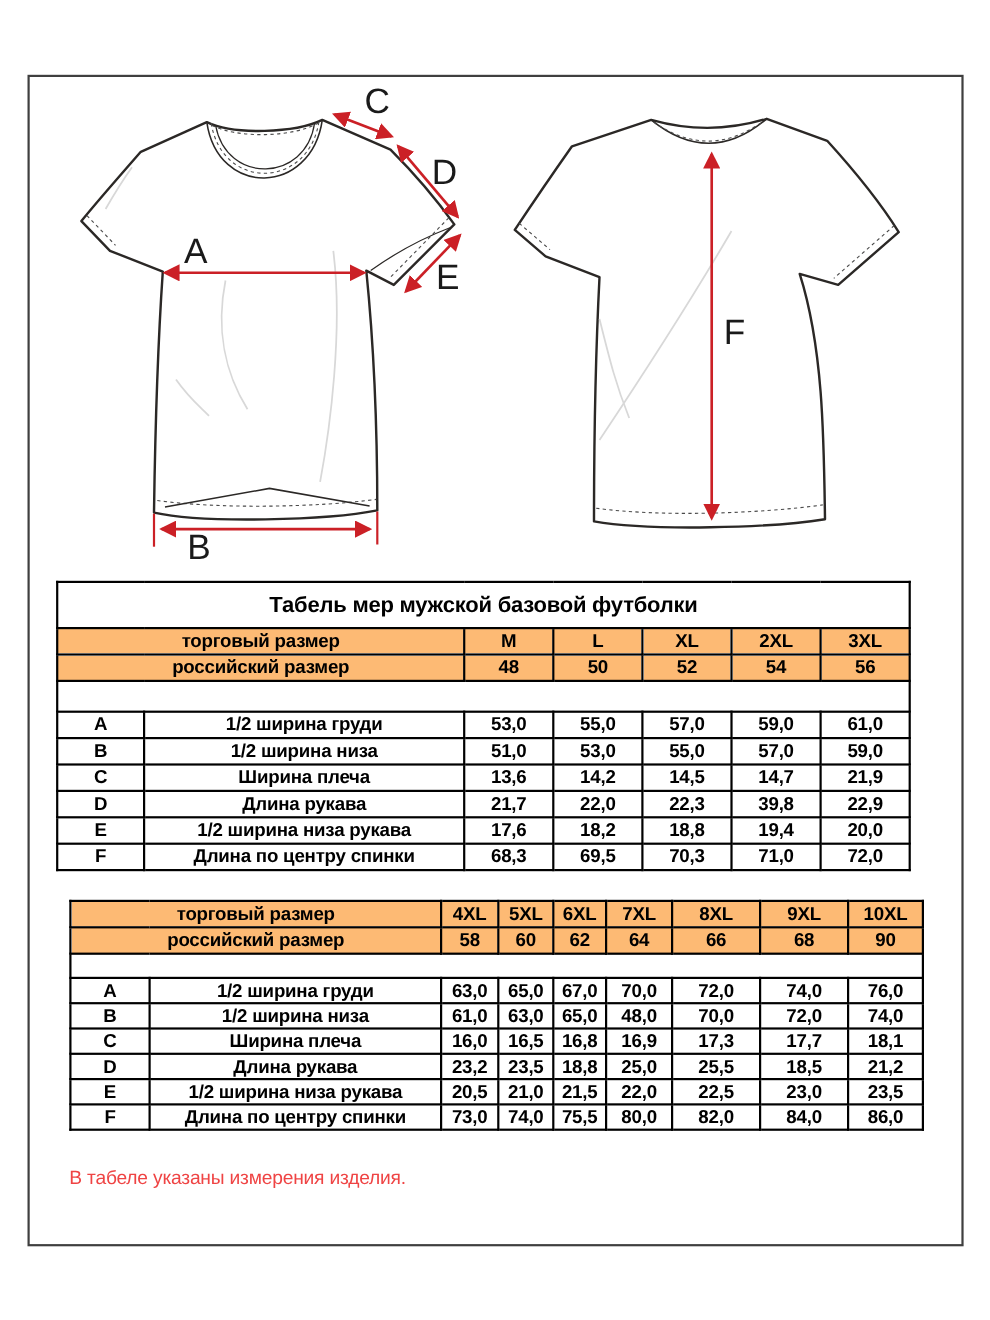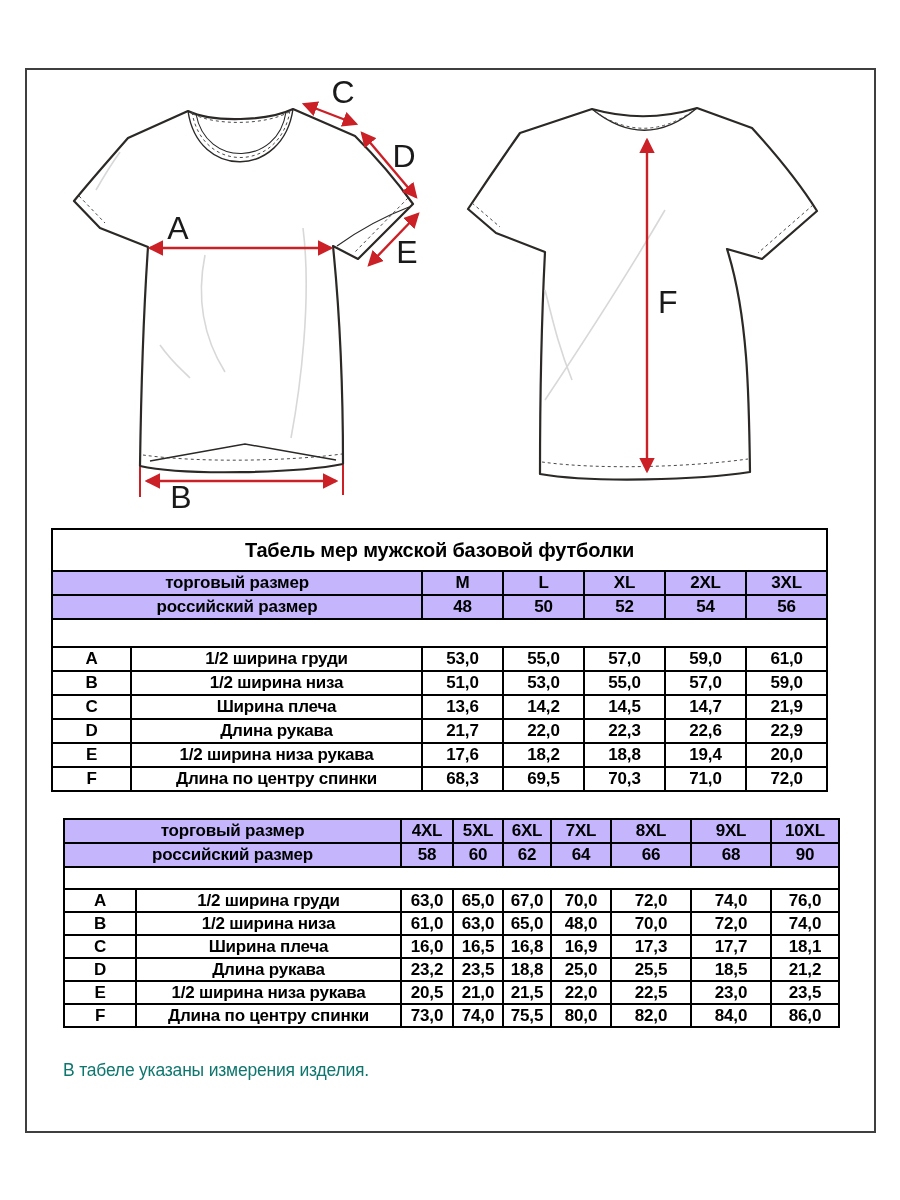--- a/index.html
+++ b/index.html
@@ -13,29 +13,29 @@
   .thin{fill:none;stroke:#2b2826;stroke-width:1.1;}
   .stitch{fill:none;stroke:#4a4a4a;stroke-width:1;stroke-dasharray:3,3;}
   .wrinkle{fill:none;stroke:#d8d8d8;stroke-width:1.6;}
   .dim{stroke-width:2.4;fill:none;}
   .dim-label{font-family:"Liberation Sans",sans-serif;font-size:32px;fill:#1a1a1a;}
   table{border-collapse:collapse;position:absolute;background:#fff;table-layout:fixed;
         font-weight:bold;width:775px;}
   td{border:2px solid #000;text-align:center;vertical-align:middle;padding:0;
      font-size:17px;letter-spacing:-0.2px;overflow:hidden;white-space:nowrap;}
   tr.title-row td{font-size:20px;height:40px;}
-  tr.hdr td{height:22px;background:#c4b5fd;}
+  tr.hdr td{height:22px;background:#fdba74;}
   tr.spacer td{height:26px;}
   .t1 tr.mrow td{height:22px;}
   .t2 tr.spacer td{height:20px;}
   .t2 tr.mrow td{height:21px;}
   .t1{left:51px;top:528px;}
   .t2{left:63px;top:818px;}
   .notes{position:absolute;left:63px;top:1056px;font-size:17.5px;line-height:28px;
-         color:#0f766e;letter-spacing:-0.2px;}
+         color:#ef4444;letter-spacing:-0.2px;}
 </style>
 </head>
 <body>
 
 <div class="canvas">
   <div class="page-border"></div>
 
   <svg class="drawings" width="900" height="530" viewBox="0 0 900 530">
     <defs>
       <marker id="ah" viewBox="0 0 10 10" refX="8.5" refY="5" markerWidth="6.5" markerHeight="6.5" orient="auto-start-reverse">
@@ -162,21 +162,21 @@
       <td>14,5</td>
       <td>14,7</td>
       <td>21,9</td>
     </tr>
     <tr class="mrow">
       <td>D</td>
       <td>Длина рукава</td>
       <td>21,7</td>
       <td>22,0</td>
       <td>22,3</td>
-      <td>22,6</td>
+      <td>39,8</td>
       <td>22,9</td>
     </tr>
     <tr class="mrow">
       <td>E</td>
       <td>1/2 ширина низа рукава</td>
       <td>17,6</td>
       <td>18,2</td>
       <td>18,8</td>
       <td>19,4</td>
       <td>20,0</td>

